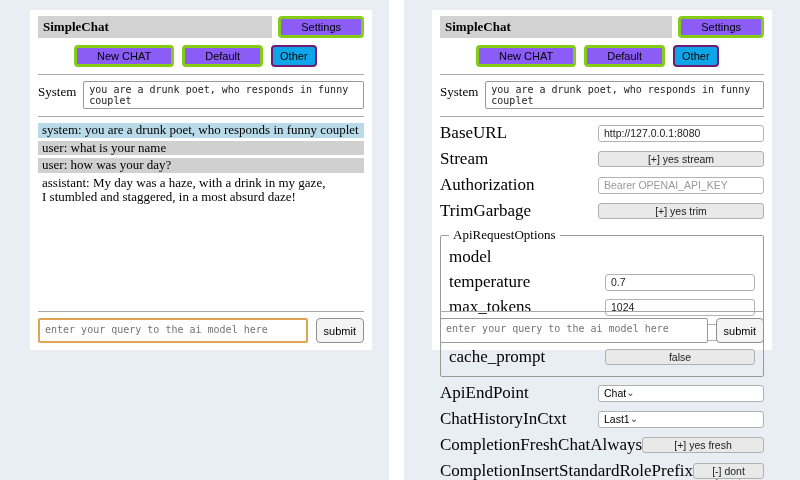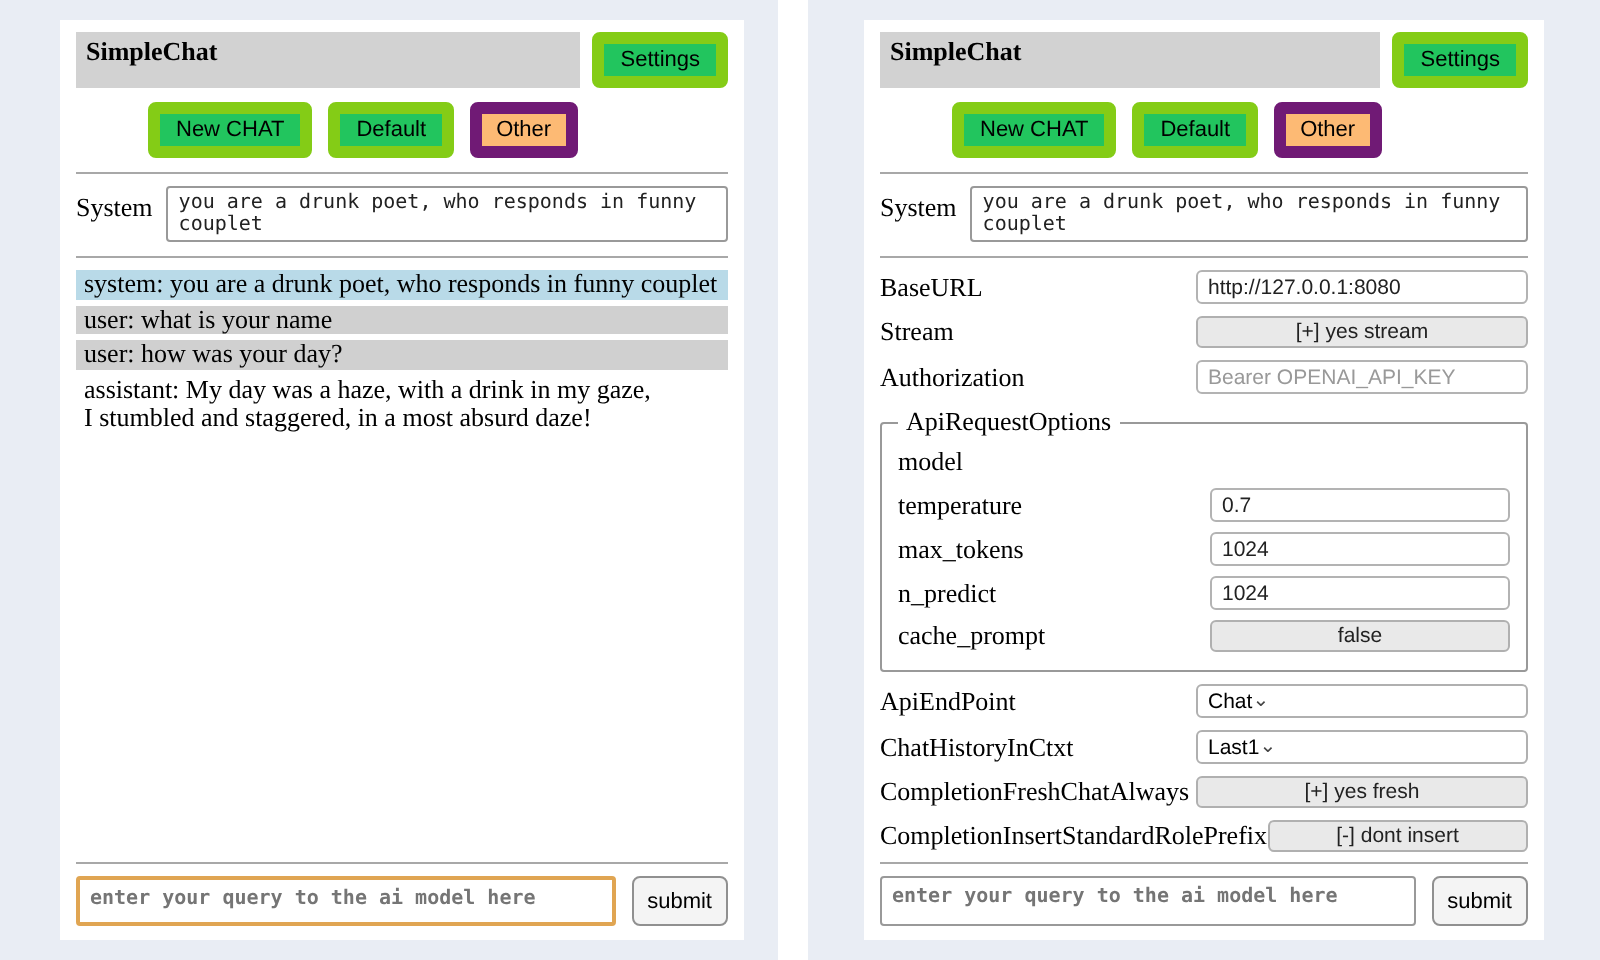--- a/index.html
+++ b/index.html
@@ -6,38 +6,38 @@
   html, body { margin: 0; padding: 0; }
   body {
     width: 800px; height: 480px; position: relative;
     background: #ffffff; font-family: "Liberation Serif", serif; color: #000;
     overflow: hidden;
   }
   .shot { position: absolute; top: 0; height: 480px; background: #e9edf4; }
   #shot-left  { left: 0;   width: 389px; }
   #shot-right { left: 404px; width: 396px; }
   .panel {
-    position: absolute; top: 10px; height: 460px; background: #fff;
+    position: absolute; top: 10px; height: 340px; background: #fff;
     padding: 6px 8px;
   }
   #shot-left  .panel { left: 30px; width: 342px; }
   #shot-right .panel { left: 28px; width: 340px; }
 
   
   .header { display: flex; gap: 6px; align-items: stretch; }
   .titlebar { flex: 1; background: #d2d2d2; padding: 1px 5px; }
   .app-title { font-weight: bold; font-size: 13px; }
   .btn {
     font-family: "Liberation Sans", sans-serif; font-size: 11px;
-    background: #22c55e; border: 6px solid #84cc16; border-radius: 4px;
-    padding: 1px 8px; color: #000; line-height: 14px; cursor: pointer;
+    background: #8b5cf6; border: 3px solid #84cc16; border-radius: 4px;
+    padding: 1px 20px; color: #000; line-height: 14px; cursor: pointer;
   }
   .session-row { margin-top: 7px; display: flex; gap: 8px; margin-left: 36px; }
   .session-btn.active {
-    background: #fdba74; border: 6px solid #701a75; padding: 0 7px;
+    background: #0ea5e9; border: 2px solid #701a75; padding: 0 7px;
   }
   hr { border: none; border-top: 1px solid #a8a8a8; margin: 7px 0 6px; }
 
   
   .sys-row { display: flex; gap: 7px; margin-top: 1px; }
   .sys-label { font-size: 13px; padding-top: 3px; }
   .mono-textarea {
     flex: 1; height: 28px; resize: none;
     border: 1px solid #999; border-radius: 2px;
     font-family: "DejaVu Sans Mono", monospace; font-size: 10px;
@@ -54,37 +54,37 @@
   .role-user      { background: #d0d0d0; }
   .role-assistant { background: #ffffff; }
 
   
   .query-area { position: absolute; left: 8px; right: 8px; bottom: 7px; }
   .query-area hr { margin: 0 0 6px; }
   .query-row { display: flex; gap: 8px; align-items: stretch; }
   .query-input {
     flex: 1; height: 25px; resize: none;
     font-family: "DejaVu Sans Mono", monospace; font-size: 10px;
-    padding: 4px 5px; border-radius: 2px; color: #555; outline: none; font-weight: bold;
+    padding: 4px 5px; border-radius: 2px; color: #555; outline: none;
   }
   #shot-left  .query-input { border: 2px solid #e0a552; }
   #shot-right .query-input { border: 1px solid #999; }
   .submit-btn {
     font-family: "Liberation Sans", sans-serif; font-size: 11px;
     border: 1px solid #909090; border-radius: 4px; background: #f4f4f4;
     padding: 0 7px; cursor: pointer; text-align: center;
   }
 
   
   .settings-area { margin-top: 2px; }
   .setting-row {
     display: flex; align-items: center; justify-content: space-between;
     margin: 6px 0;
   }
-  .setting-label { font-size: 13px; }
+  .setting-label { font-size: 17px; }
   input.ctrl {
     width: 166px; height: 17px; border: 1px solid #b3b3b3; border-radius: 3px;
     font-family: "Liberation Sans", sans-serif; font-size: 10.5px;
     padding: 0 5px; color: #222; outline: none;
   }
   input.ctrl::placeholder { color: #999; }
   button.ctrl {
     width: 166px; height: 16px; background: #e9e9e9;
     border: 1px solid #b0b0b0; border-radius: 3px;
     font-family: "Liberation Sans", sans-serif; font-size: 10.5px;
@@ -172,20 +172,24 @@
             <input class="ctrl" value="http://127.0.0.1:8080" style="">
           </div>
           <div class="setting-row">
             <span class="setting-label">Stream</span>
             <button class="ctrl">[+] yes stream</button>
           </div>
           <div class="setting-row">
             <span class="setting-label">Authorization</span>
             <input class="ctrl" placeholder="Bearer OPENAI_API_KEY" style="">
           </div>
+          <div class="setting-row">
+            <span class="setting-label">TrimGarbage</span>
+            <button class="ctrl">[+] yes trim</button>
+          </div>
         </div>
       <fieldset class="api-options">
         <legend>ApiRequestOptions</legend>
         <div id="rows-fieldset">
             <div class="setting-row">
               <span class="setting-label">model</span>
             </div>
             <div class="setting-row">
               <span class="setting-label">temperature</span>
               <input class="ctrl" value="0.7" style="">

